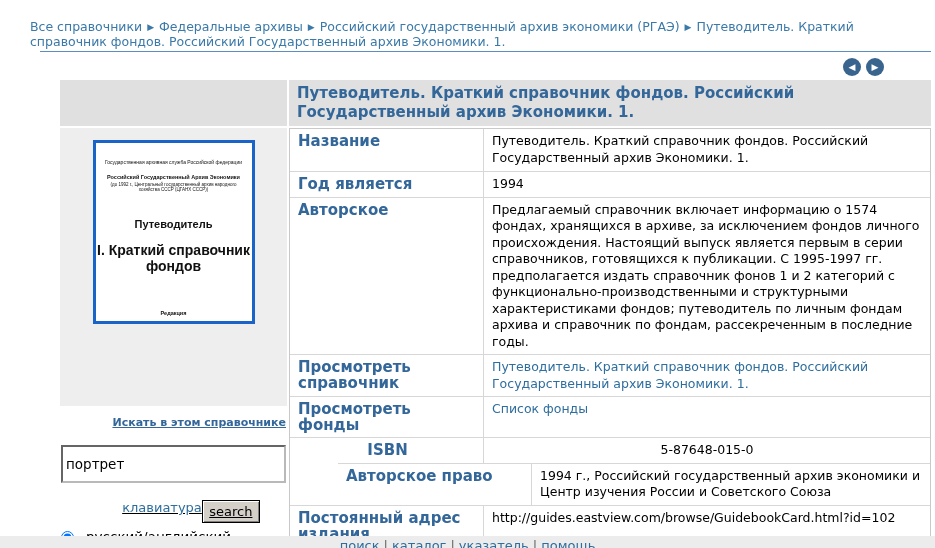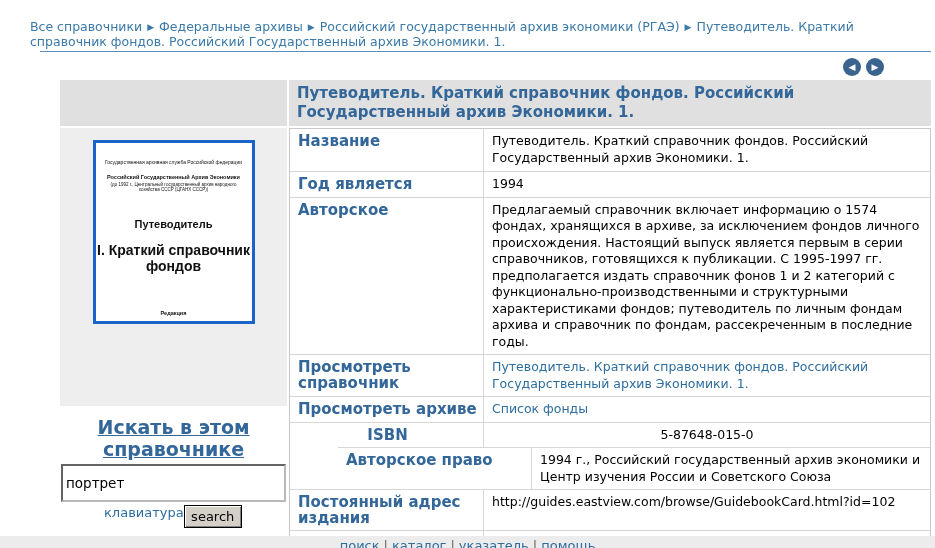--- a/index.html
+++ b/index.html
@@ -34,25 +34,25 @@
   .cv-title1 { margin-top:26px; font-size:11px; font-weight:bold; }
   .cv-title2 { margin-top:12px; font-size:14px; font-weight:bold; }
   .cv-ed-h { margin-top:36px; font-size:5.5px; font-weight:bold; }
   .cv-ed { margin-top:4px; font-size:5px; }
   .cv-isbn { margin-top:34px; font-size:5px; }
   .cv-sm { margin-top:5px; font-size:4.5px; }
   .cv-copy { margin-top:5px; font-size:4.5px; padding:0 8px; }
 
   
   .search-block { margin-top:10px; padding:0 1px; }
-  .search-heading { text-align:center; font-size:19px; font-weight:bold; color:#336699;
-    text-decoration:underline; margin-bottom:4px; }
+  .search-heading { text-align:right; font-size:11px; font-weight:bold; color:#336699;
+    text-decoration:underline; margin-bottom:16px; }
   .search-input { width:100%; height:21px; font-family:inherit; font-size:13.5px; color:#000;
     border:2px inset #b9b9b9; background:#fff; padding:17px 3px; }
-  .search-row { display:flex; justify-content:flex-start; align-items:flex-start; margin-top:3px; }
+  .search-row { display:flex; justify-content:center; align-items:flex-start; margin-top:17px;text-decoration:underline; }
   .kbd-link { margin-left:43px; font-size:13px; color:#2e6e9e; text-decoration:none; cursor:pointer; }
   .search-btn { width:58px; height:23px; background:#d4d0c8; border:1px solid #000;
     box-shadow:inset 1px 1px 0 #fff, inset -1px -1px 0 #808080; font-family:inherit;
     font-size:13px; color:#000; cursor:pointer; margin-right:8px; }
   .radio-row { display:flex; align-items:center; gap:12px; margin-top:6px; font-size:13.5px; color:#000; }
   .radio-row input { margin:0; width:13px; height:13px; }
   .translit-link { color:#2e6e9e; cursor:pointer; }
 
   
   .title-bar { min-height:46px; background:#e0e0e0; color:#336699; font-weight:bold;
@@ -143,21 +143,21 @@
         </div>
         <div class="drow mh144">
           <div class="dlabel">Авторское</div>
           <div class="dvalue">Предлагаемый справочник включает информацию о 1574 фондах, хранящихся в архиве, за исключением фондов личного происхождения. Настоящий выпуск является первым в серии справочников, готовящихся к публикации. С 1995-1997 гг. предполагается издать справочник фонов 1 и 2 категорий с функционально-производственными и структурными характеристиками фондов; путеводитель по личным фондам архива и справочник по фондам, рассекреченным в последние годы.</div>
         </div>
         <div class="drow mh44">
           <div class="dlabel">Просмотреть справочник</div>
           <div class="dvalue"><a>Путеводитель. Краткий справочник фондов. Российский Государственный архив Экономики. 1.</a></div>
         </div>
         <div class="drow mh22">
-          <div class="dlabel">Просмотреть архиве</div>
+          <div class="dlabel">Просмотреть фонды</div>
           <div class="dvalue"><a>Список фонды</a></div>
         </div>
         <div class="drow mh20">
           <div class="dlabel">ISBN</div>
           <div class="dvalue">5-87648-015-0</div>
         </div>
         <div class="drow mh42">
           <div class="dlabel">Авторское право</div>
           <div class="dvalue">1994 г., Российский государственный архив экономики и Центр изучения России и Советского Союза</div>
         </div>

